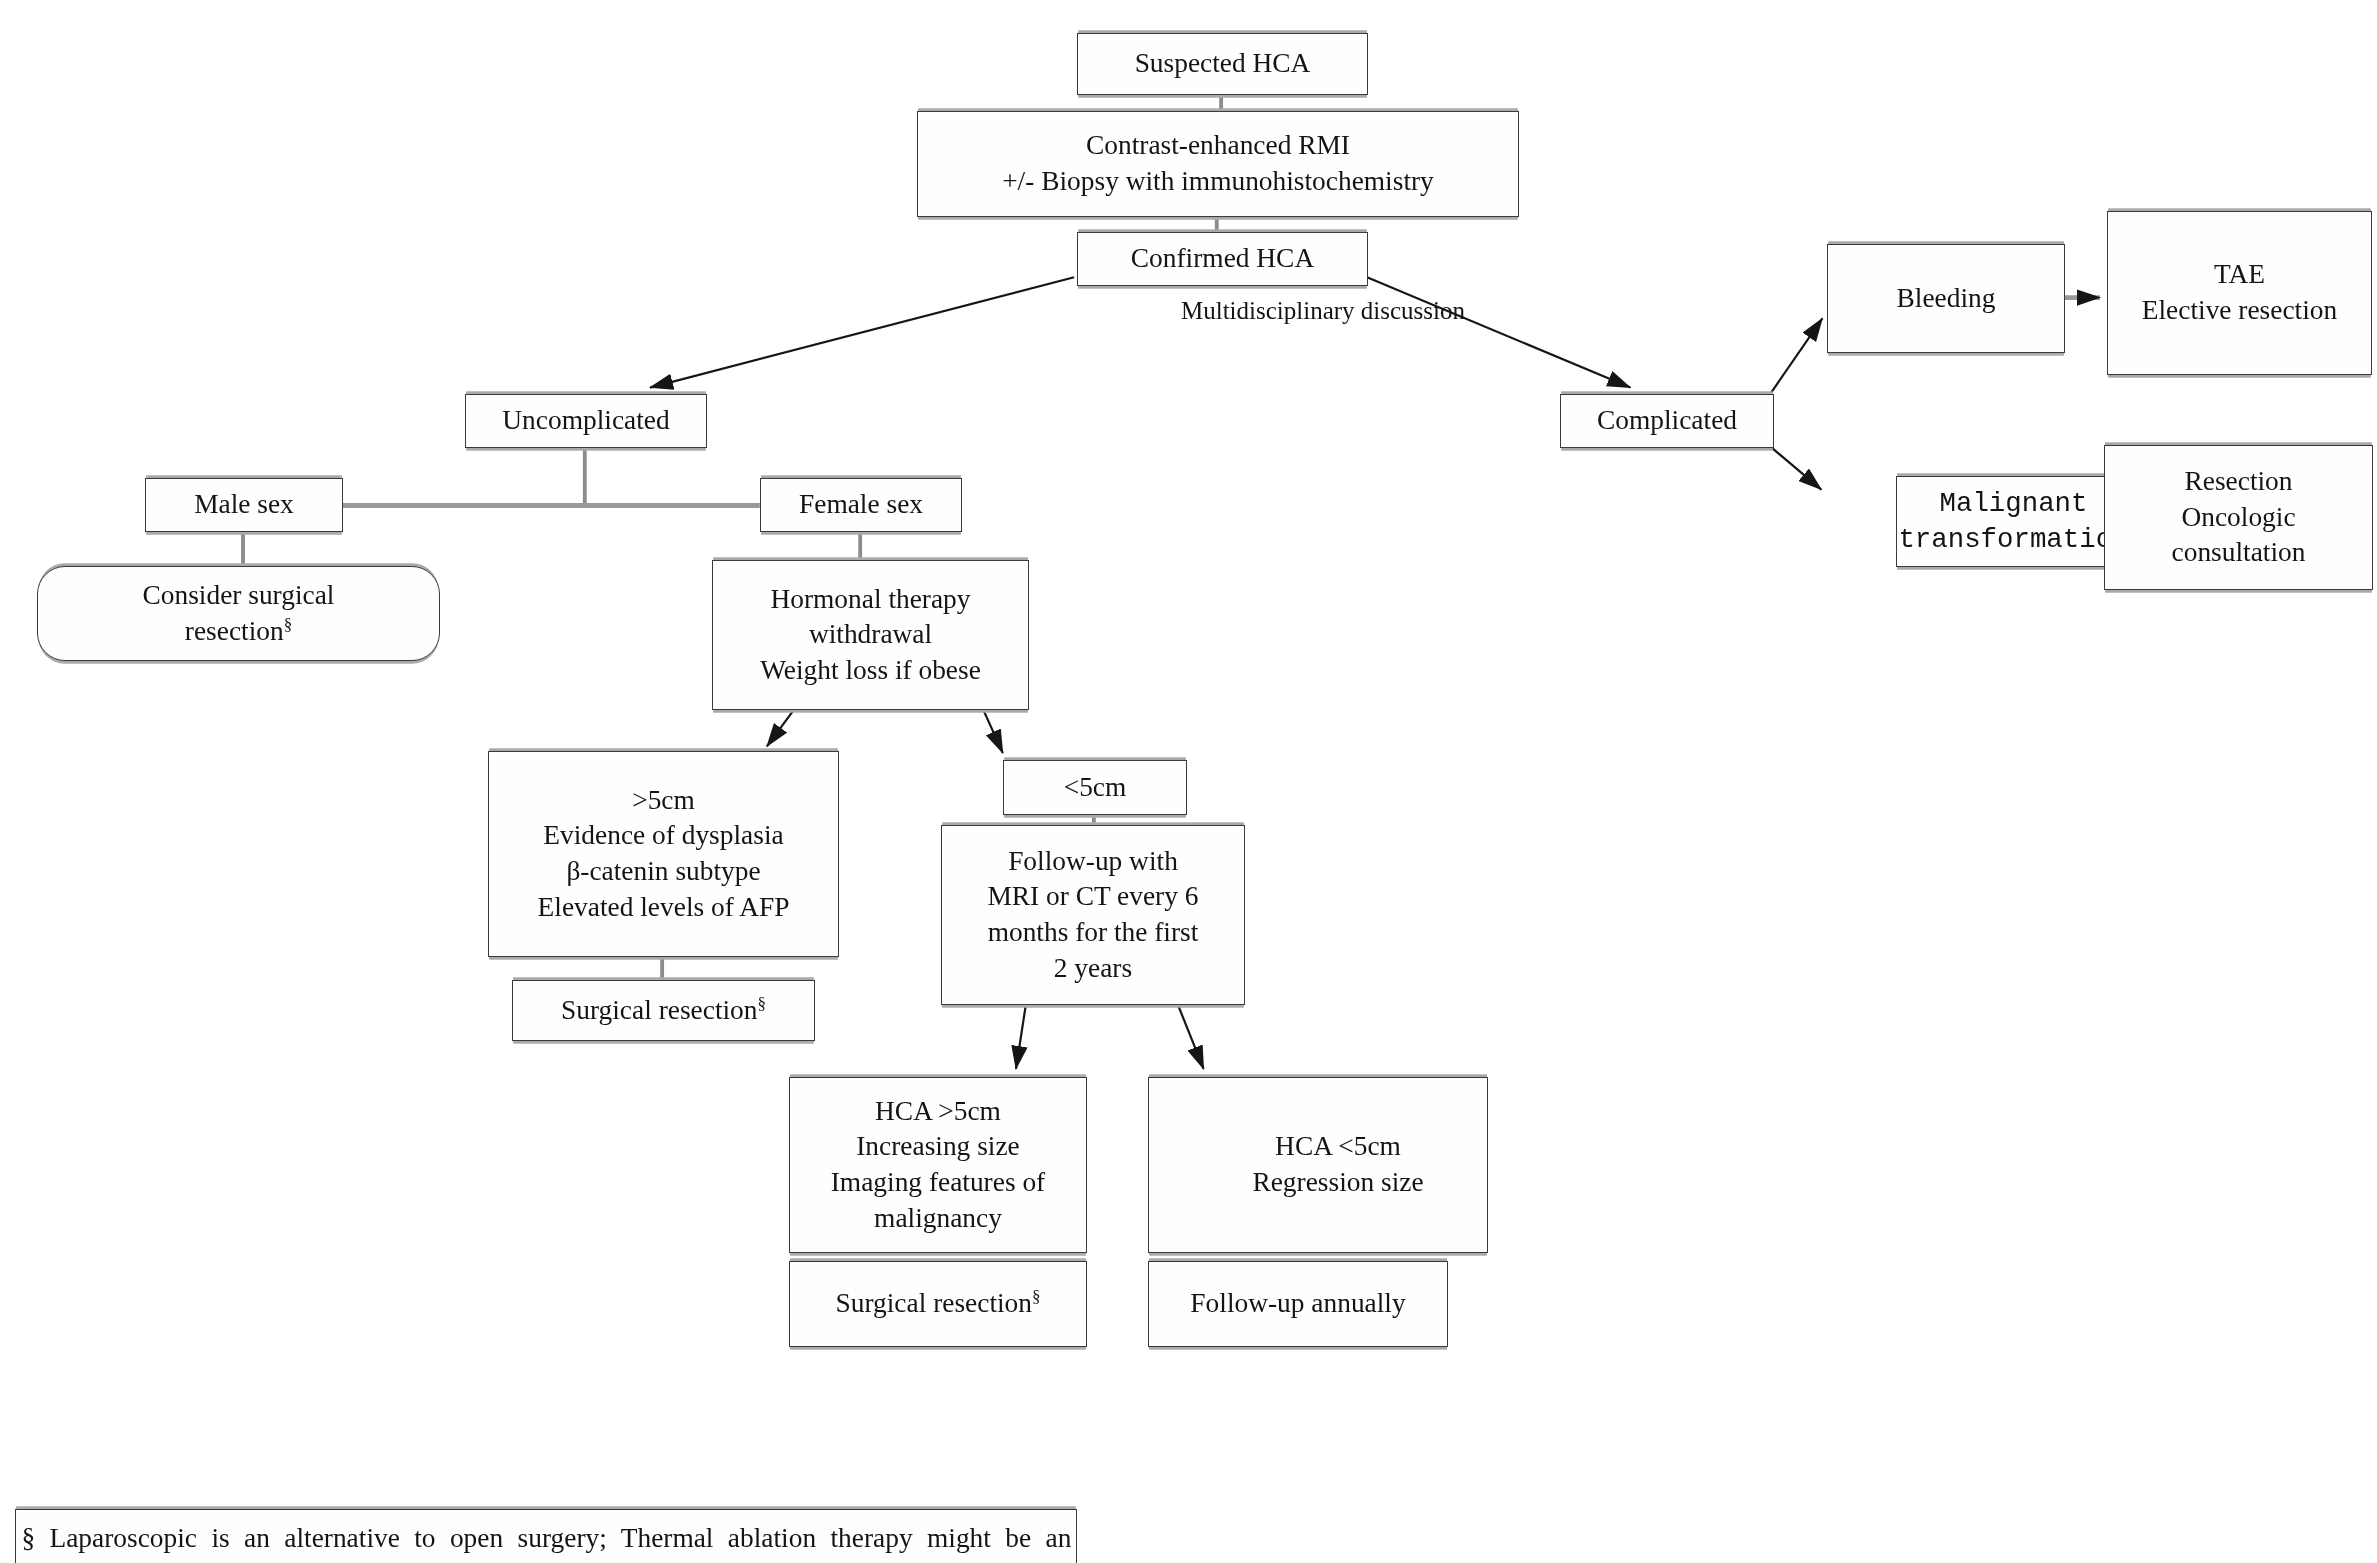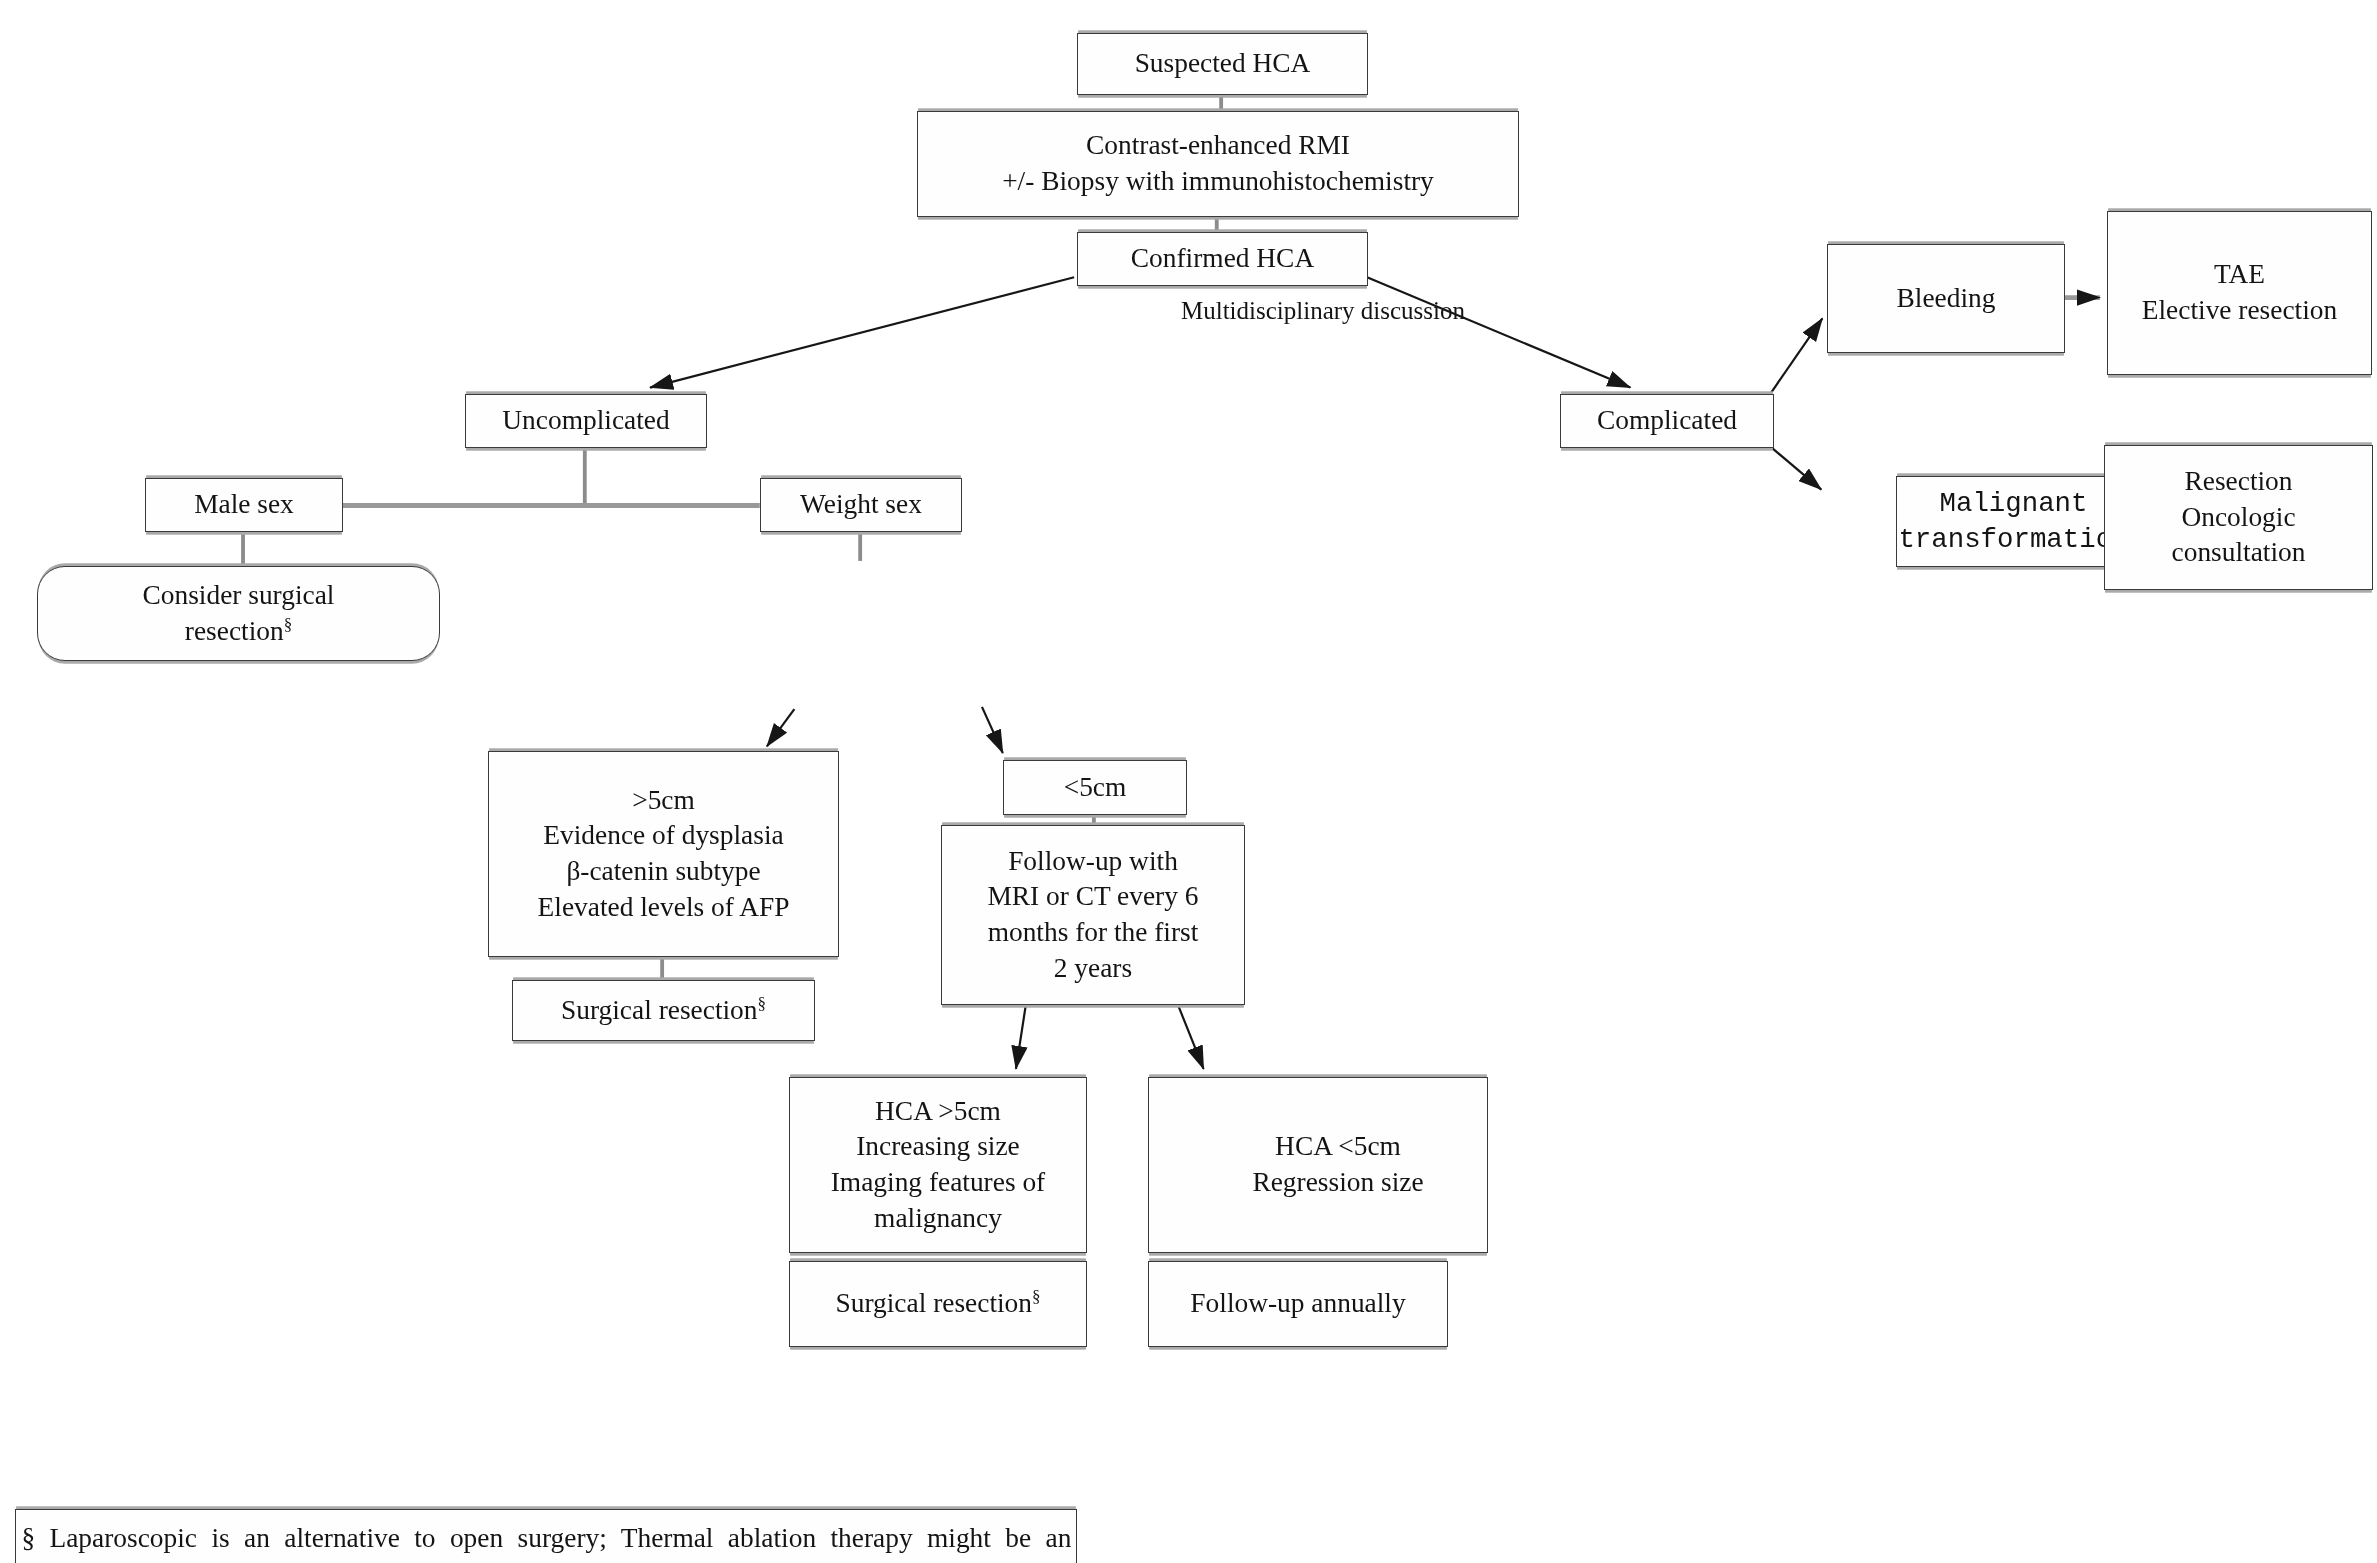--- a/index.html
+++ b/index.html
@@ -91,28 +91,33 @@
 
   <div class="node" style="left:465px;top:394px;width:240px;height:52px;">
     <span class="txt">Uncomplicated</span>
   </div>
 
   <div class="node" style="left:145px;top:478px;width:196px;height:52px;">
     <span class="txt">Male sex</span>
   </div>
 
   <div class="node" style="left:760px;top:478px;width:200px;height:52px;">
-    <span class="txt">Weight sex</span>
+    <span class="txt">Female sex</span>
   </div>
 
   <div class="node" style="left:37px;top:566px;width:401px;height:93px;border-radius:28px;">
     <span class="txt"><span>Consider surgical
 resection</span><sup>§</sup></span>
   </div>
 
+  <div class="node" style="left:712px;top:560px;width:315px;height:148px;">
+    <span class="txt">Hormonal therapy
+withdrawal
+Weight loss if obese</span>
+  </div>
 
   <div class="node" style="left:488px;top:751px;width:349px;height:204px;">
     <span class="txt">&gt;5cm
 Evidence of dysplasia
 β-catenin subtype
 Elevated levels of AFP</span>
   </div>
 
   <div class="node" style="left:512px;top:980px;width:301px;height:59px;">
     <span class="txt"><span>Surgical resection</span><sup>§</sup></span>

